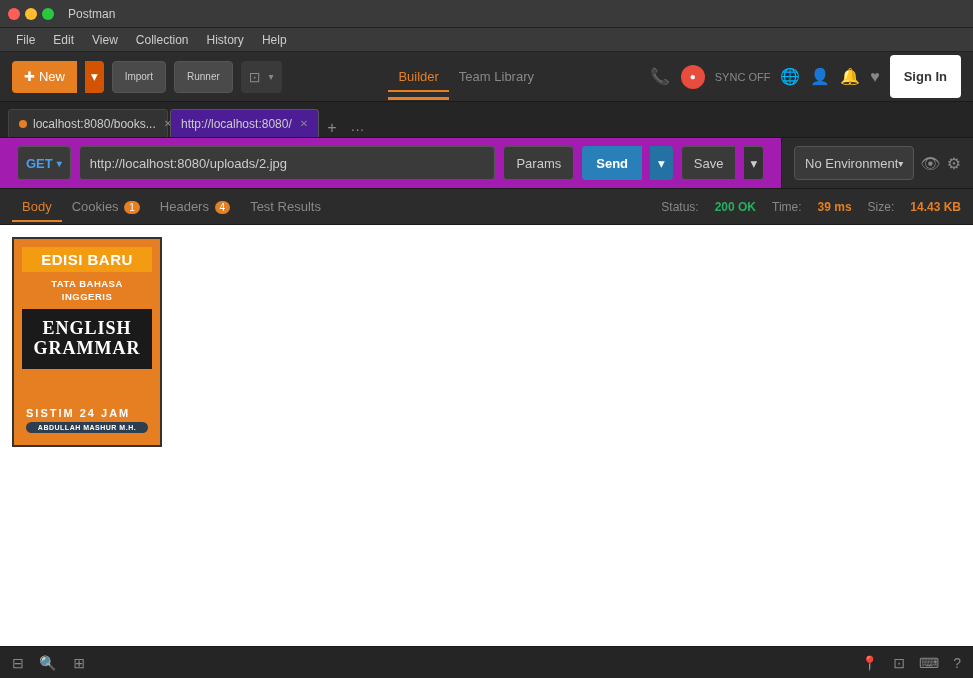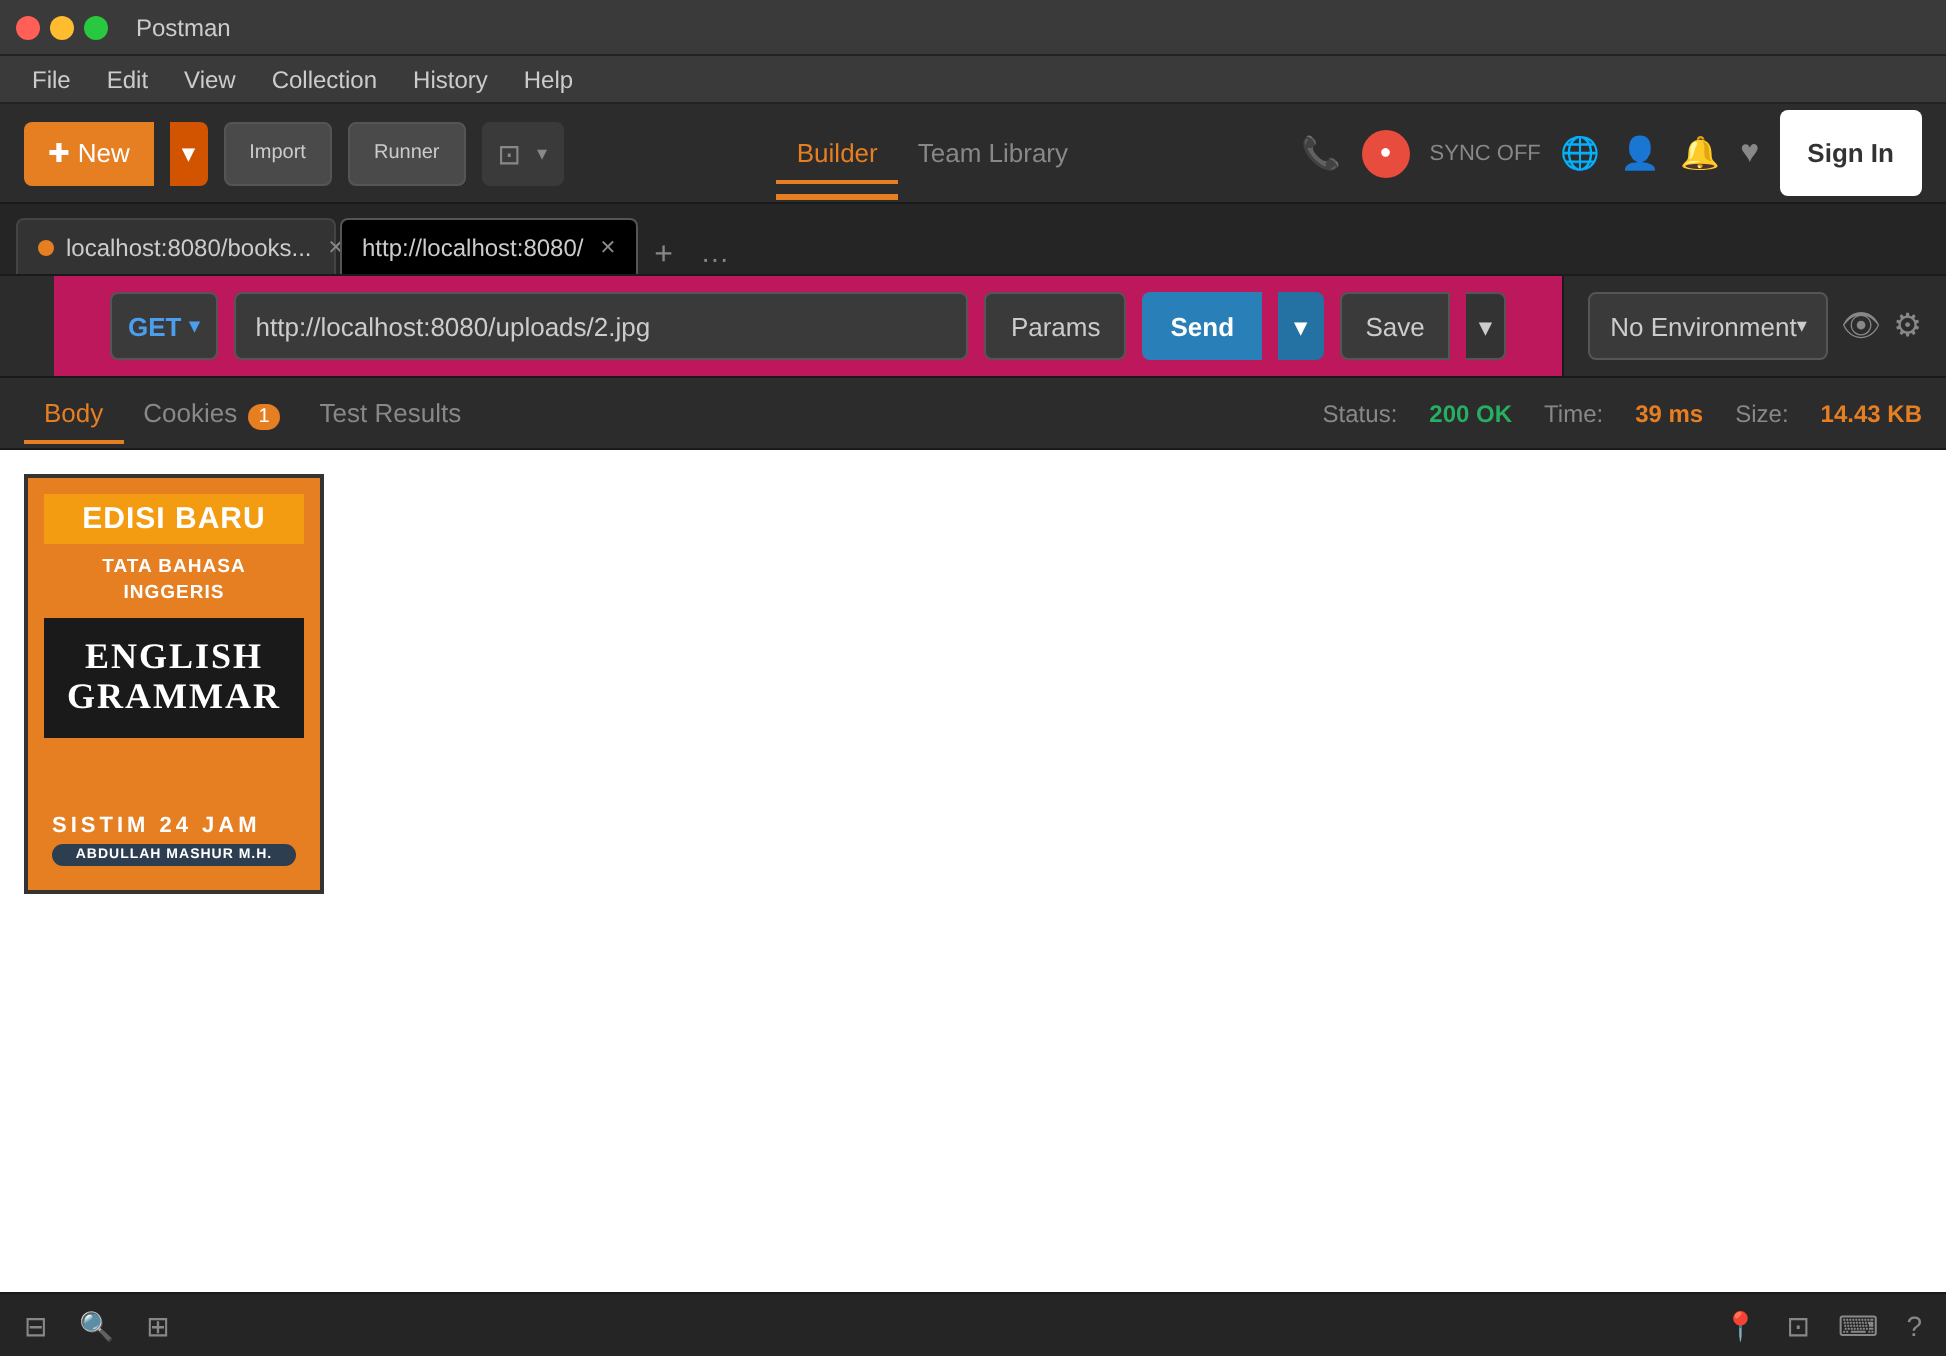--- a/index.html
+++ b/index.html
@@ -130,35 +130,34 @@
       border-radius: 4px 4px 0 0;
       display: flex;
       align-items: center;
       gap: 6px;
       cursor: pointer;
       height: 28px;
       border: 1px solid #444;
       border-bottom: none;
       max-width: 160px;
     }
-    .req-tab.active { background: #000000; border-color: #555; }
+    .req-tab.active { background: #4c1d95; border-color: #555; }
     .req-tab-dot { width: 8px; height: 8px; border-radius: 50%; background: #e67e22; flex-shrink: 0; }
     .req-tab-close { color: #888; font-size: 10px; margin-left: 2px; cursor: pointer; }
     .tab-add { color: #888; font-size: 16px; padding: 0 6px; cursor: pointer; }
     .tab-more { color: #888; font-size: 14px; padding: 0 6px; cursor: pointer; }
 
     
     .url-bar {
-      background: #be185d;
-      padding: 8px 28px;
+      background: #a21caf;
+      padding: 8px 17px;
       display: flex;
       align-items: center;
       gap: 8px;
       border-bottom: 1px solid #1a1a1a;
-      margin-left: 27px;
     }
     .method-select {
       background: #3a3a3a;
       color: #4a9eed;
       border: 1px solid #555;
       border-radius: 4px;
       padding: 4px 8px;
       font-size: 13px;
       font-weight: 600;
       cursor: pointer;
@@ -480,20 +479,24 @@
 
   <div class="response-tabs">
     <div class="resp-tab active">
       <span>Body</span>
     </div>
     <div class="resp-tab">
       <span>Cookies</span>
       <span class="badge">1</span>
     </div>
     <div class="resp-tab">
+      <span>Headers</span>
+      <span class="badge">4</span>
+    </div>
+    <div class="resp-tab">
       <span>Test Results</span>
     </div>
     <div class="status-info">
       <span>Status:</span>
       <span class="status-ok">200 OK</span>
       <span>Time:</span>
       <span class="status-time">39 ms</span>
       <span>Size:</span>
       <span class="status-size">14.43 KB</span>
     </div>

